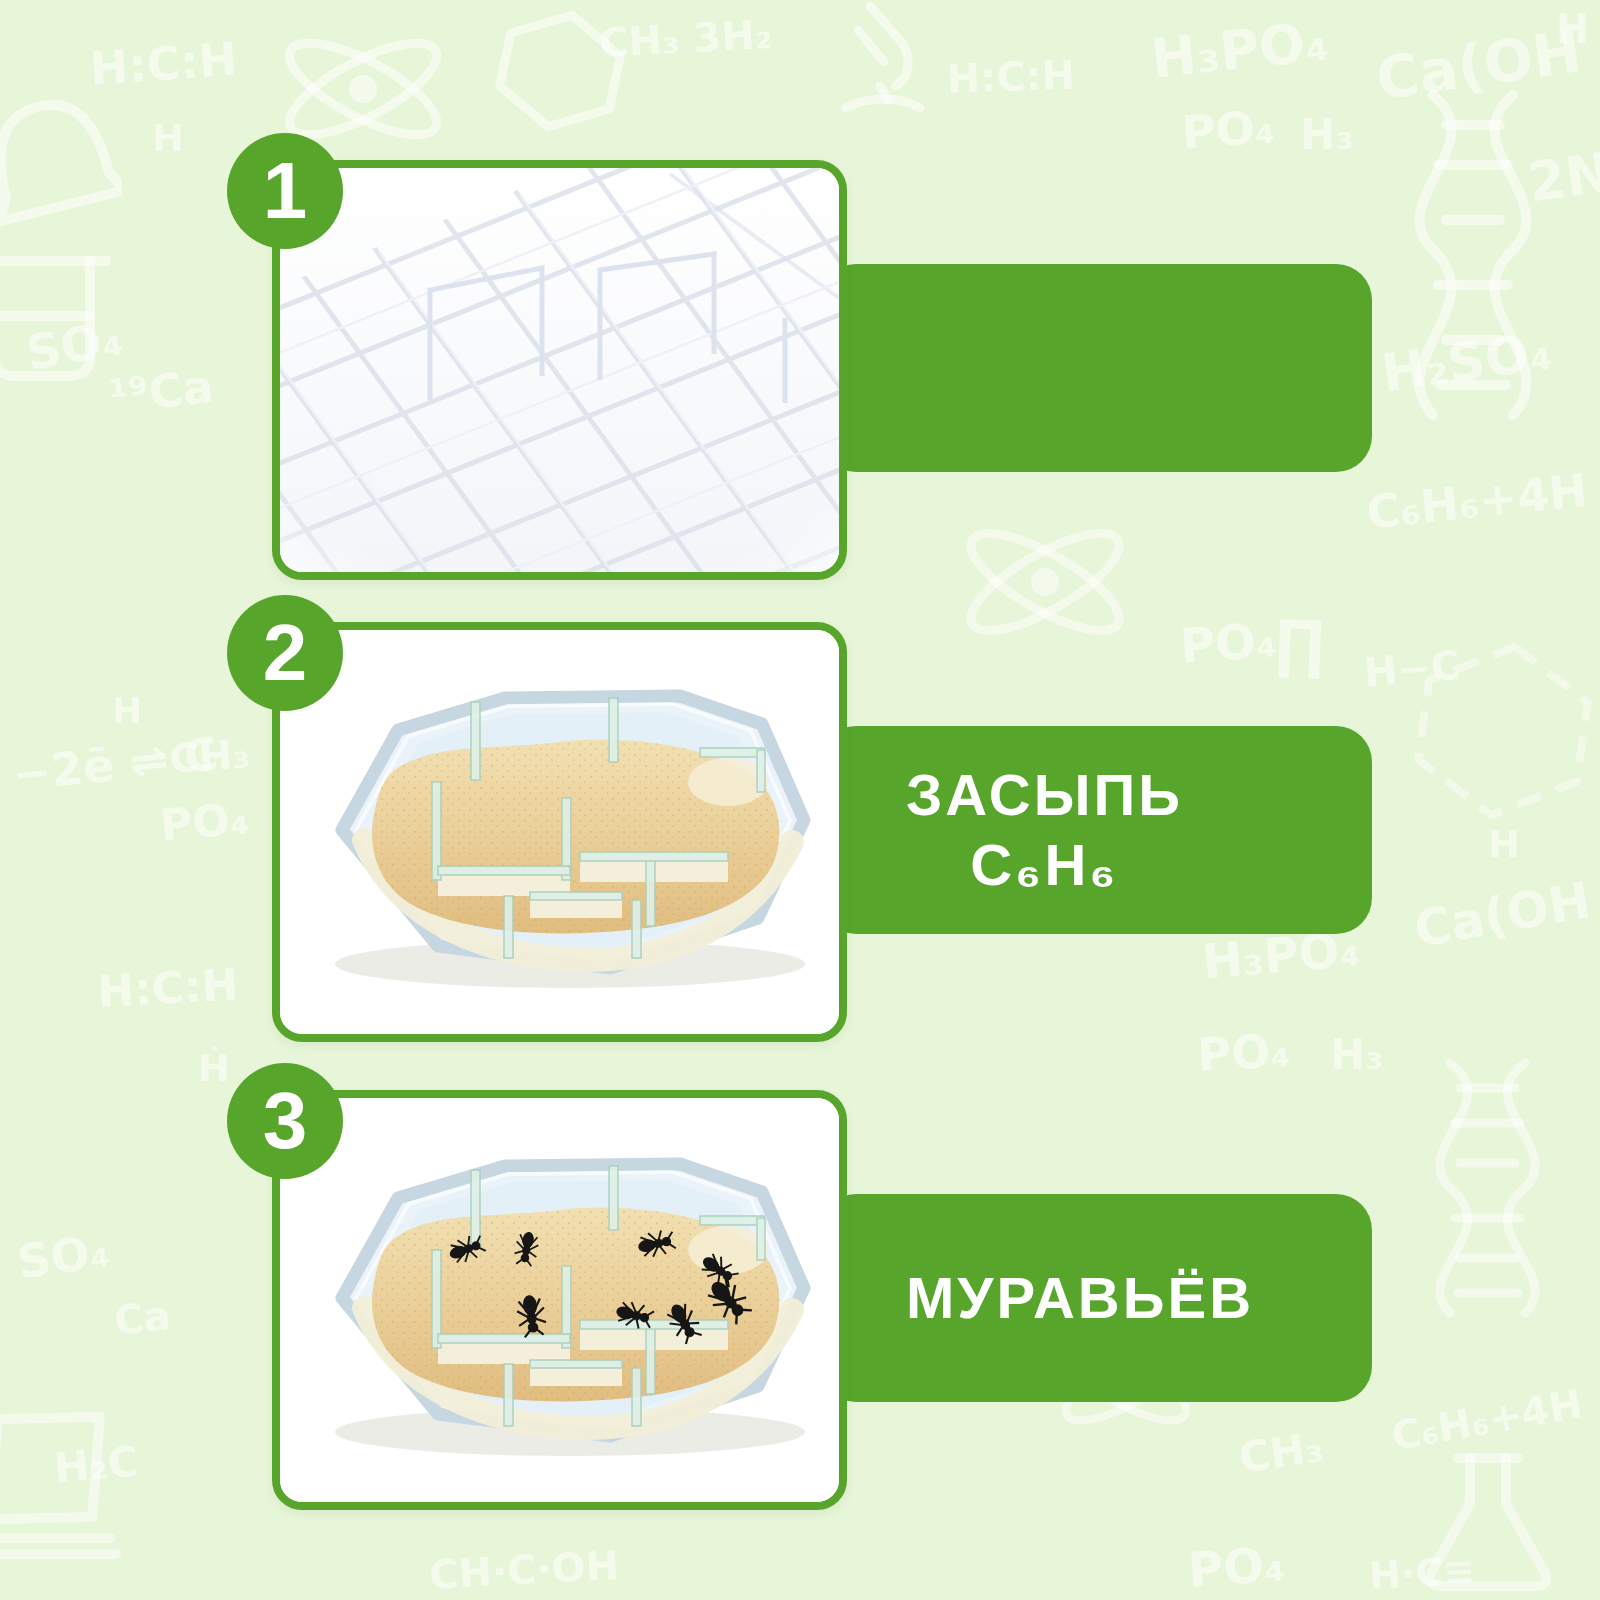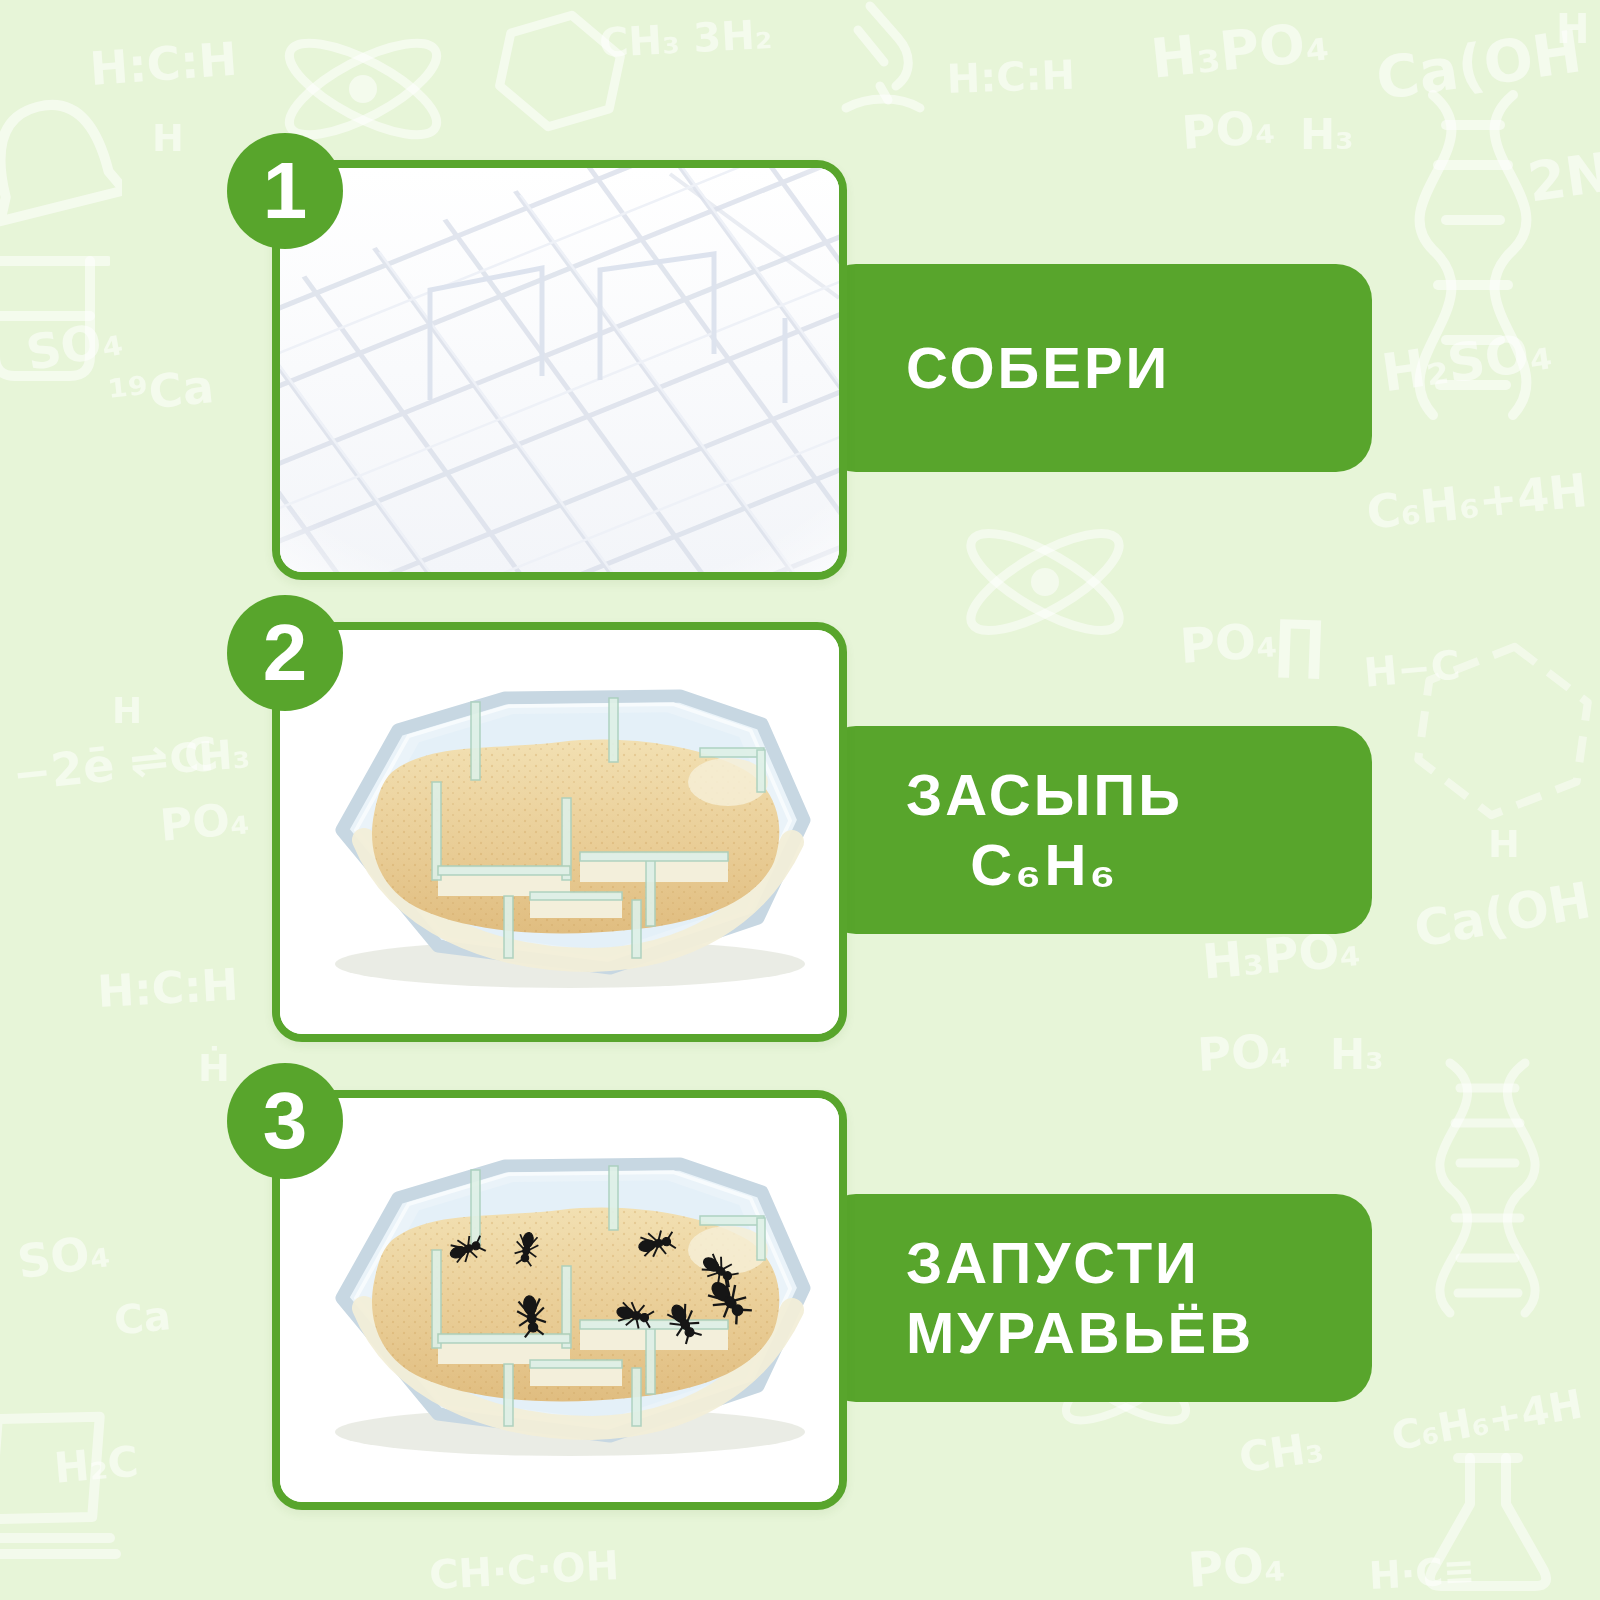--- a/index.html
+++ b/index.html
@@ -233,21 +233,20 @@
       <span class="doodle" style="left: 1388px; top: 1414px; font-size: 40px; transform: rotate(-10deg);">C₆H₆+4H</span>
       <span class="doodle" style="left: 52px; top: 1444px; font-size: 42px; transform: rotate(-5deg);">H₂C</span>
       <span class="doodle" style="left: 428px; top: 1552px; font-size: 40px; transform: rotate(-3deg);">CH·C·OH</span>
       <span class="doodle" style="left: 1186px; top: 1542px; font-size: 48px; transform: rotate(-4deg);">PO₄</span>
       <span class="doodle" style="left: 1368px; top: 1554px; font-size: 38px; transform: rotate(-3deg);">H·C≡</span>
     </div>
 
   <section class="step">
     <div class="panel s1-panel">
       <div class="panel-text">
-        <span>СОБЕРИ</span>
       </div>
     </div>
     <div class="card s1-card">
       <svg class="photo" viewBox="0 0 559 404">
         <rect width="559" height="404" fill="url(#photoBg)"></rect>
         <path d="M390,6 L559,130" stroke="#e9ecf2" stroke-width="4" fill="none"></path>
         <g transform="translate(280,210) rotate(-22) skewX(14) translate(-300,-230)" stroke="#dce1eb" stroke-width="5" fill="none" opacity="0.85">
           <path d="M-80,40 L-80,520"></path>
             <path d="M-4,40 L-4,520"></path>
             <path d="M72,40 L72,520"></path>
@@ -304,21 +303,20 @@
       </svg>
     </div>
     <div class="badge s2-badge">
       <span>2</span>
     </div>
   </section>
 
   <section class="step">
     <div class="panel s3-panel">
       <div class="panel-text">
-        <span>ЗАПУСТИ</span>
         <span>МУРАВЬЁВ</span>
       </div>
     </div>
     <div class="card s3-card">
       <svg class="photo" viewBox="0 0 559 404">
         <rect width="559" height="404" fill="#ffffff"></rect>
         <use href="#tray-illustration"></use>
         <g>
           <use href="#ant-shape" transform="translate(190,150) rotate(-20) scale(1.15)"></use>
           <use href="#ant-shape" transform="translate(246,154) rotate(100) scale(1.1)"></use>

